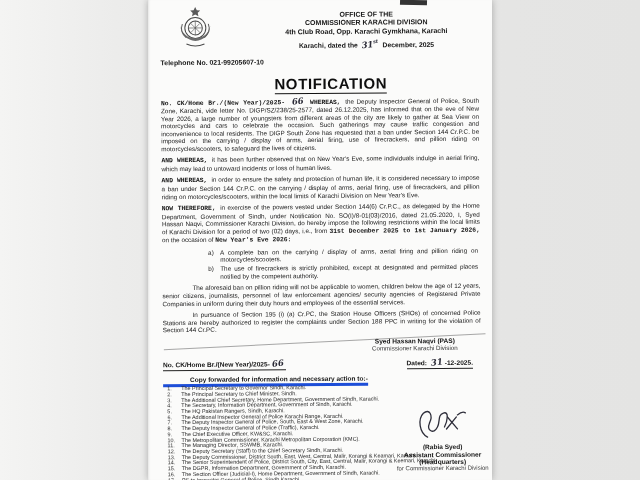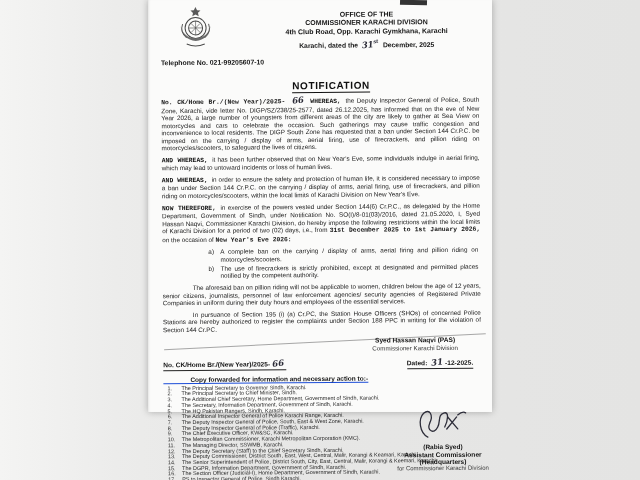--- a/index.html
+++ b/index.html
@@ -3,54 +3,54 @@
 <meta charset="utf-8">
 <style>
   * { margin:0; padding:0; box-sizing:border-box; }
   html,body { width:640px; height:480px; overflow:hidden; }
   body {
     font-family:"Liberation Sans", sans-serif;
     background:linear-gradient(90deg,#f4f4f3 0%,#ececeb 18%,#e7e7e6 40%,#e4e4e3 100%);
     position:relative; color:#1f1f1f;
   }
   .page {
-    position:absolute; left:148px; top:0; width:344px; height:412px;
+    position:absolute; left:148px; top:0; width:344px; height:480px;
     background:#fbfbfa; box-shadow:0 0 7px rgba(0,0,0,.28), inset 2px 0 3px -2px rgba(0,0,0,.18);
   }
   .tilt { position:absolute; inset:0; transform:rotate(-0.45deg); transform-origin:50% 50%; }
   .clip-tab { position:absolute; left:252px; top:0; width:27px; height:5px; background:#343434; transform:rotate(1.5deg); }
   .content { position:absolute; left:14px; top:4px; width:318px; }
   .hdr { position:relative; height:70px; }
   .emblem { position:absolute; left:12px; top:1px; width:46px; height:46px; }
   .hdr-right { position:absolute; left:92px; top:7px; width:228px; text-align:center; }
   .hdr-right .l { font-weight:bold; font-size:7px; line-height:8.4px; color:#161616; }
   .hdr-right .date-line { font-weight:bold; font-size:6.8px; margin-top:3px; color:#161616; }
   .telephone { position:absolute; left:0; top:54px; font-weight:bold; font-size:6.9px; color:#161616; }
   .title-row { text-align:center; padding-left:22px; margin-top:1px; }
   .title {
-    display:inline-block; font-weight:bold; font-size:10px; letter-spacing:.6px;
+    display:inline-block; font-weight:bold; font-size:15px; letter-spacing:.6px;
     border-bottom:1.4px solid #111; padding-bottom:.5px; color:#0e0e0e;
   }
   .body-text { font-size:6.35px; line-height:7.55px; text-align:justify; color:#222; }
   .para { margin-top:4px; }
   .para.indent { text-indent:30px; }
   .b { font-weight:bold; color:#141414;font-family:Liberation Mono, monospace; }
   .hw { font-family:"DejaVu Serif", serif; font-style:italic; font-weight:bold; font-size:8.5px; color:#2c2c38; display:inline-block; transform:rotate(-6deg); padding:0 2px; }
   .hw sup { font-size:5px; }
   .sub-items { margin:4px 0 0 46px; width:270px; }
   .sub-item { display:flex; gap:4px; margin-top:1.5px; }
   .sub-item .lbl { flex:0 0 8px; }
   .sig-mid { margin:5px 0 0 182px; width:140px; text-align:center; }
   .sig-mid .nm { font-weight:bold; font-size:6.6px; color:#141414; }
   .sig-mid .tl { font-size:6.2px; margin-top:.5px; color:#333; }
   .ref-row { display:flex; justify-content:space-between; align-items:flex-end; margin-top:6px; }
   .ref-no { font-weight:bold; font-size:6.6px; border-bottom:1px solid #222; padding-bottom:1px; color:#141414; }
   .ref-dated { font-weight:bold; font-size:6.6px; border-bottom:1px solid #222; padding-bottom:1px; margin-right:8px; color:#141414; }
   .copy-head { margin-top:5px; font-weight:bold; font-size:6.5px; }
-  .copy-head span { border-bottom:1px solid #1d4ed8; padding-bottom:.5px; color:#141414;padding-left:27px; }
+  .copy-head span { border-bottom:3px solid #1d4ed8; padding-bottom:.5px; color:#141414;padding-left:27px; }
   .dist { margin-top:3px; margin-left:4px; width:300px; }
   .dist-row { display:flex; gap:3px; font-size:5.45px; line-height:5.7px; color:#2a2a2a; }
   .dist-row .num { flex:0 0 11px; text-align:left; }
   .sig-bottom { position:absolute; left:238px; top:408px; width:110px; text-align:center; }
   .sig-bottom .scribble { display:block; margin:0 auto; }
   .sig-bottom .nm { font-weight:bold; font-size:6.5px; color:#141414; }
   .sig-bottom .t1 { font-weight:bold; font-size:6.6px; margin-top:.5px; color:#141414; }
   .sig-bottom .t2 { font-size:6px; margin-top:.5px; color:#3a3a3a; }
   .fold-line { position:absolute; left:15px; top:348px; width:322px; border-top:1px solid #8a8a8a; transform:rotate(-2.4deg); transform-origin:left center; opacity:.75; }
 </style>

